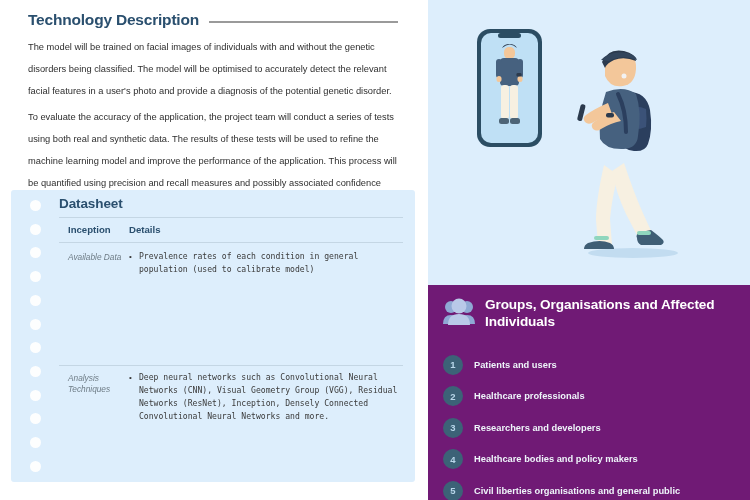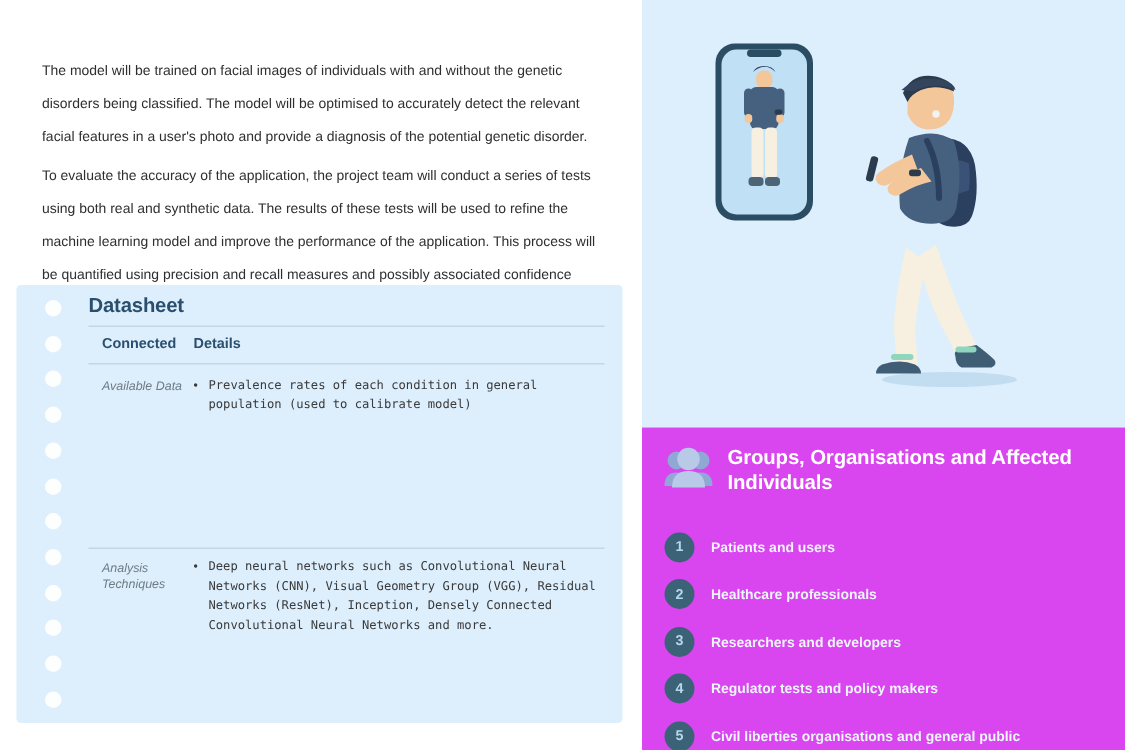--- a/index.html
+++ b/index.html
@@ -168,21 +168,21 @@
     width: 322px; height: 285px;
     background: #ddeefc;
     overflow: hidden;
   }
 
   
   #groups-panel {
     position: absolute;
     left: 0; top: 285px;
     width: 322px; height: 215px;
-    background: #d946ef;
+    background: #701a75;
   }
   #groups-header {
     position: absolute;
     left: 14px; top: 11px;
     width: 300px;
     display: flex;
     align-items: flex-start;
     gap: 9px;
   }
   #groups-icon { width: 34px; height: 30px; flex: 0 0 auto; margin-top: 2px; }
@@ -225,20 +225,24 @@
     white-space: nowrap;
   }
 </style>
 </head>
 <body>
 
 <div id="page">
 
   <div id="left-column">
 
+    <div id="tech-heading-row">
+      <div id="tech-heading">Technology Description</div>
+      <div id="tech-heading-rule"></div>
+    </div>
 
     <div class="body-para" id="para-1">The model will be trained on facial images of individuals with and without the genetic disorders being classified. The model will be optimised to accurately detect the relevant facial features in a user's photo and provide a diagnosis of the potential genetic disorder.</div>
     <div class="body-para" id="para-2">To evaluate the accuracy of the application, the project team will conduct a series of tests using both real and synthetic data. The results of these tests will be used to refine the machine learning model and improve the performance of the application. This process will be quantified using precision and recall measures and possibly associated confidence measures.</div>
 
     <div id="datasheet">
 
       <div id="datasheet-holes">
           <div class="punch-hole"></div>
           <div class="punch-hole"></div>
           <div class="punch-hole"></div>
@@ -251,21 +255,21 @@
           <div class="punch-hole"></div>
           <div class="punch-hole"></div>
           <div class="punch-hole"></div>
         </div>
 
       <div id="datasheet-body">
         <div id="datasheet-title">Datasheet</div>
 
         <div class="ds-rule" id="ds-rule-1"></div>
 
-        <div id="ds-head-category">Connected</div>
+        <div id="ds-head-category">Inception</div>
         <div id="ds-head-details">Details</div>
 
         <div class="ds-rule" id="ds-rule-2"></div>
 
         <div class="ds-row" id="ds-row-0">
           <div class="ds-cat">Available Data</div>
           <div class="ds-details">
             <div class="ds-bullet">Prevalence rates of each condition in general population (used to calibrate model)</div>
           </div>
         </div>
@@ -362,21 +366,21 @@
         <div class="group-item">
           <div class="group-num">2</div>
           <div class="group-label">Healthcare professionals</div>
         </div>
         <div class="group-item">
           <div class="group-num">3</div>
           <div class="group-label">Researchers and developers</div>
         </div>
         <div class="group-item">
           <div class="group-num">4</div>
-          <div class="group-label">Regulator tests and policy makers</div>
+          <div class="group-label">Healthcare bodies and policy makers</div>
         </div>
         <div class="group-item">
           <div class="group-num">5</div>
           <div class="group-label">Civil liberties organisations and general public</div>
         </div>
       </div>
     </div>
   </div>
 </div>
 

